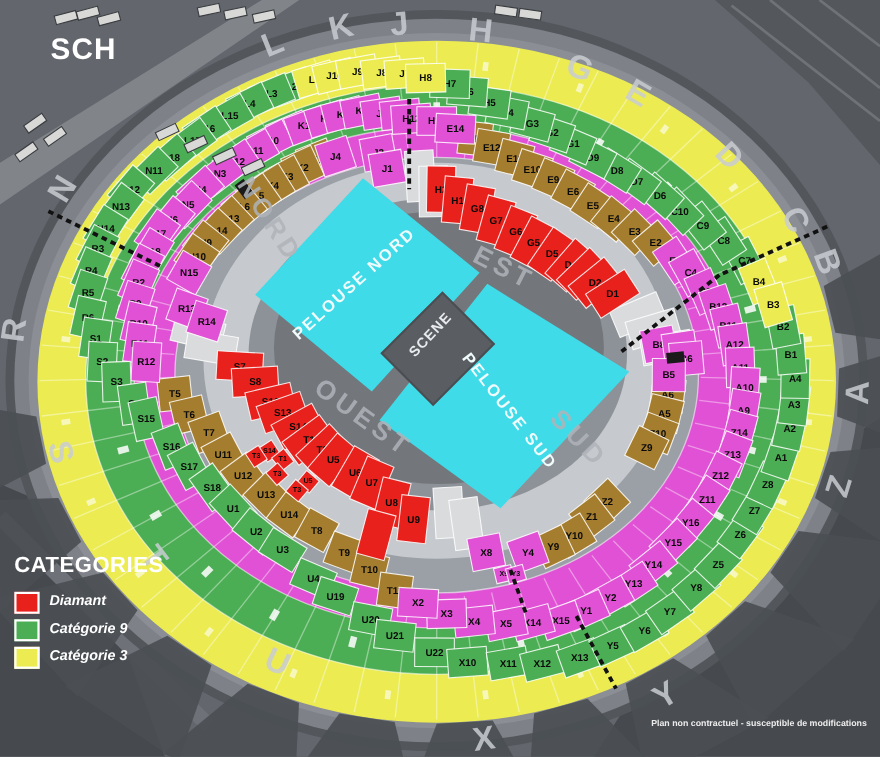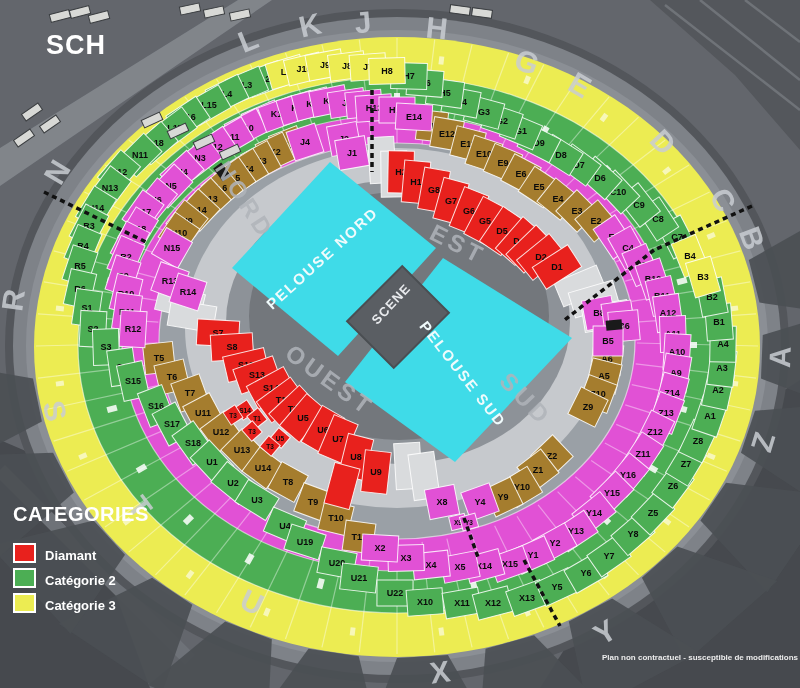--- a/index.html
+++ b/index.html
@@ -3,24 +3,24 @@
 <meta charset="utf-8">
 <style>
   html,body{margin:0;padding:0;background:#63666c;}
   .stage{position:relative;width:800px;height:688px;overflow:hidden;background:#63666c;
          font-family:"Liberation Sans",sans-serif;}
   svg{position:absolute;left:0;top:0;}
   .sch-title{position:absolute;left:46px;top:30px;color:#fff;font-size:27px;font-weight:bold;
              letter-spacing:1px;}
   .legend{position:absolute;left:13px;top:503px;width:230px;}
   .legend-title{color:#fff;font-size:20px;font-weight:bold;letter-spacing:.5px;margin-bottom:12px;}
-  .legend-row{display:flex;align-items:flex-end;height:25px;}
+  .legend-row{display:flex;align-items:flex-start;height:25px;font-style:italic;}
   .legend-swatch{width:19px;height:16px;border:2px solid #fff;margin-right:9px;flex:0 0 auto;}
   .legend-label{color:#fff;font-size:13px;font-weight:bold;white-space:nowrap;}
-  .footer{position:absolute;right:2px;top:651px;text-align:right;color:#ececec;font-size:8px;
+  .footer{position:absolute;right:12px;top:651px;text-align:right;color:#ececec;font-size:8px;
           font-weight:bold;line-height:13px;white-space:nowrap;}
 </style>
 </head>
 <body>
 
 <div class="stage">
   <svg id="map-svg" width="800" height="688" viewBox="0 0 800 688">
       <rect x="0" y="0" width="800" height="688" fill="#63666c"></rect>
       <polygon points="0,148 238,0 272,0 0,186" fill="#84888e" opacity="0.9"></polygon>
       <polygon points="650,0 800,0 800,150 735,75" fill="#54575c"></polygon>
@@ -641,21 +641,21 @@
 
   <div class="legend">
     <div class="legend-title">CATEGORIES</div>
     <div id="legend-items">
         <div class="legend-row">
           <div class="legend-swatch" style="background: rgb(232, 33, 29);"></div>
           <div class="legend-label">Diamant</div>
         </div>
         <div class="legend-row">
           <div class="legend-swatch" style="background: rgb(76, 174, 84);"></div>
-          <div class="legend-label">Catégorie 2</div>
+          <div class="legend-label">Catégorie 9</div>
         </div>
         <div class="legend-row">
           <div class="legend-swatch" style="background: rgb(236, 236, 82);"></div>
           <div class="legend-label">Catégorie 3</div>
         </div>
       </div>
   </div>
 
   <div class="footer">
     <div>Plan non contractuel - susceptible de modifications</div>

